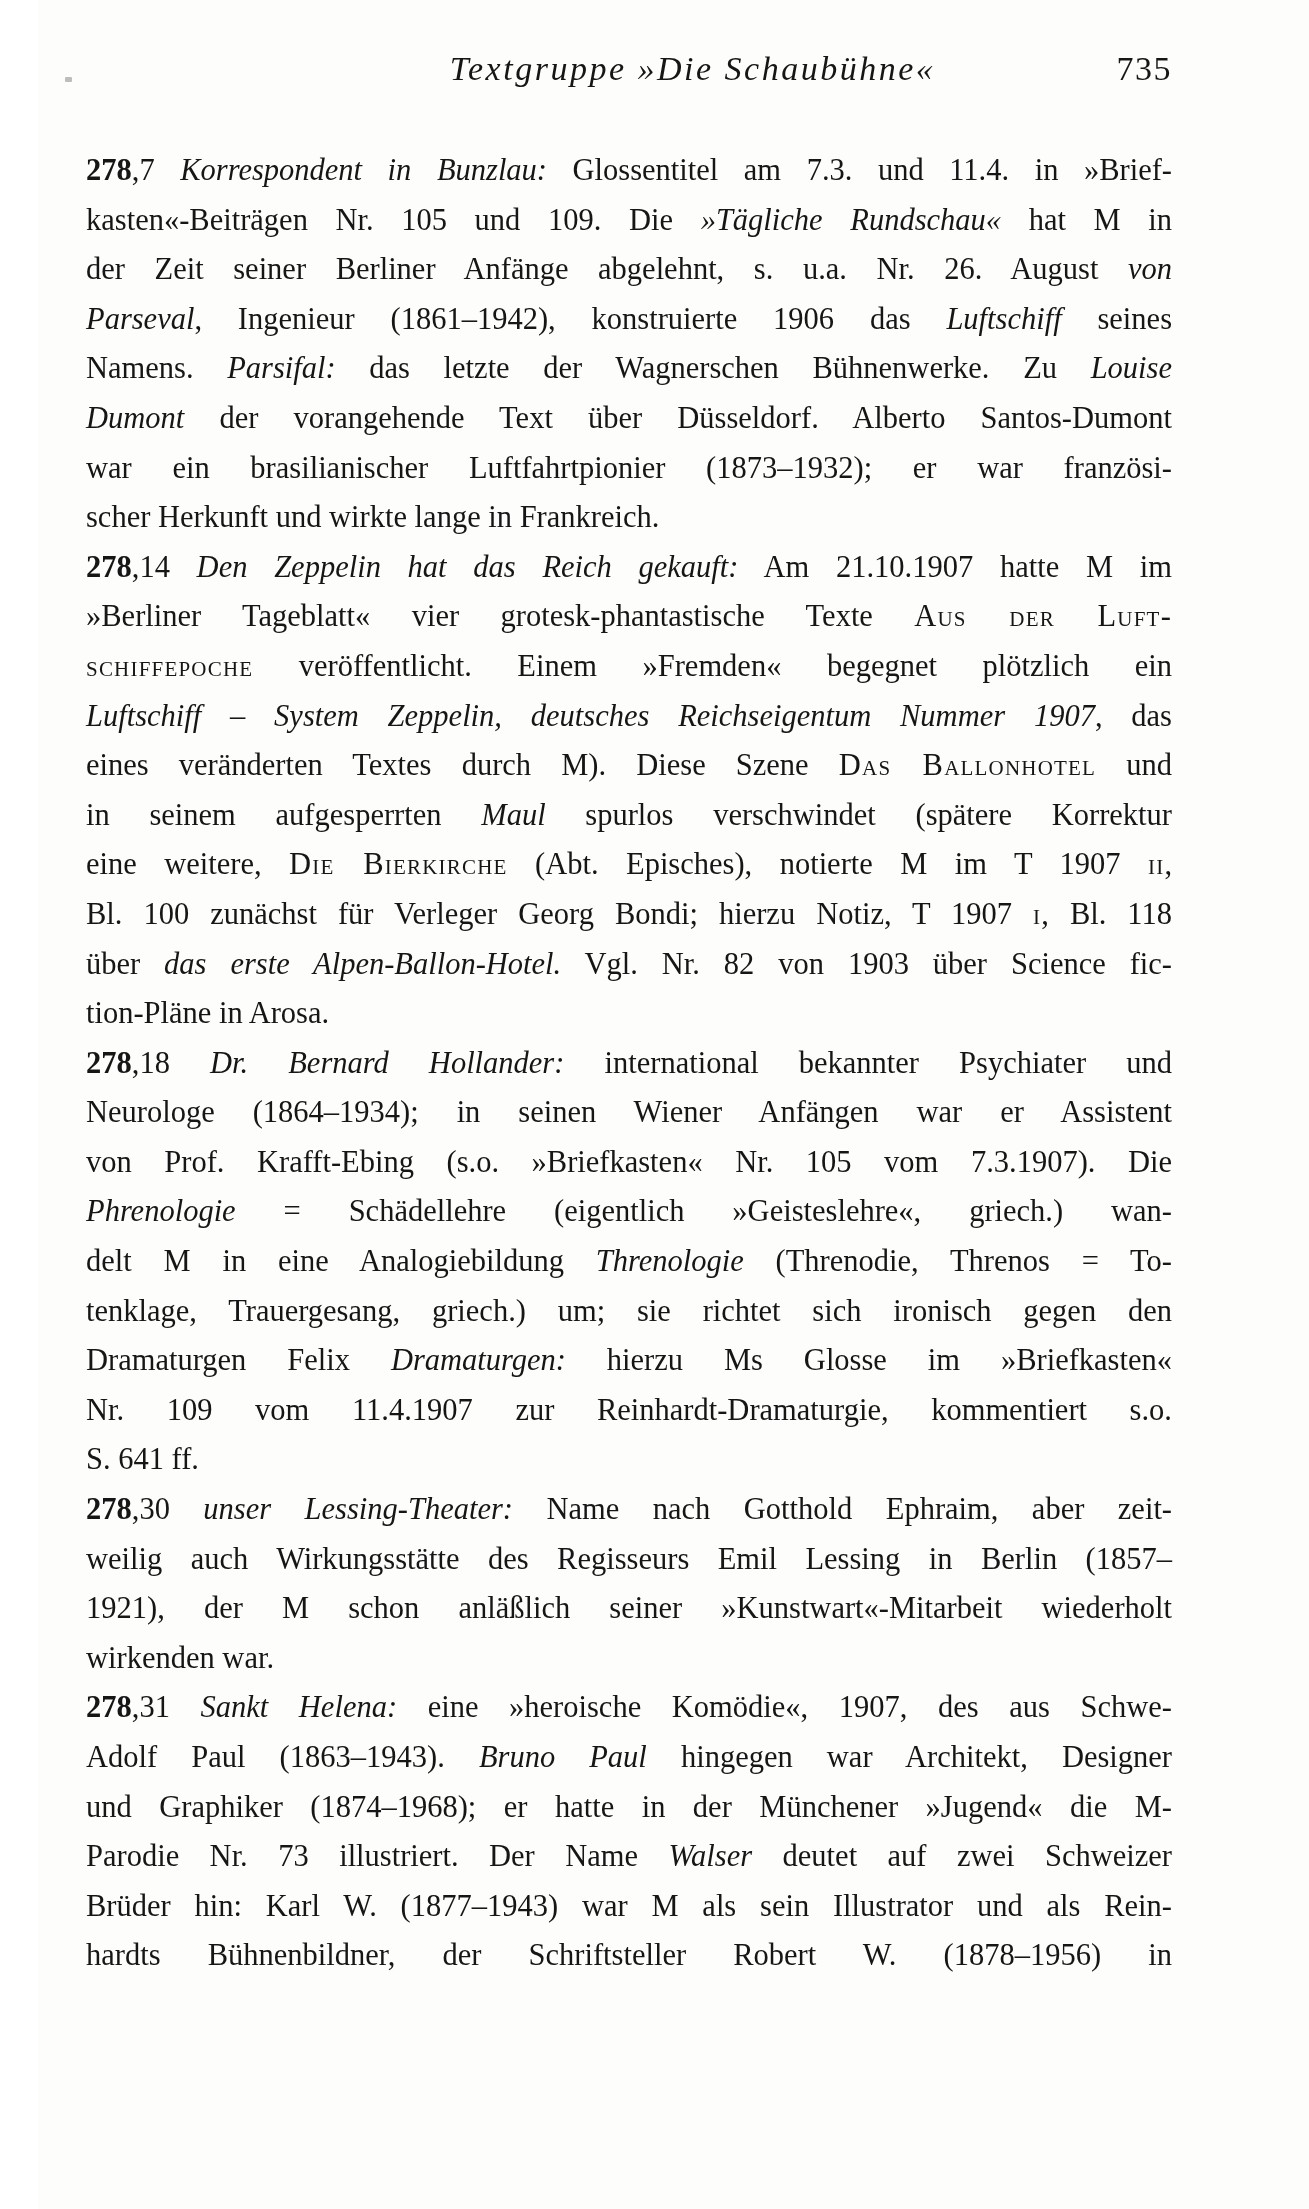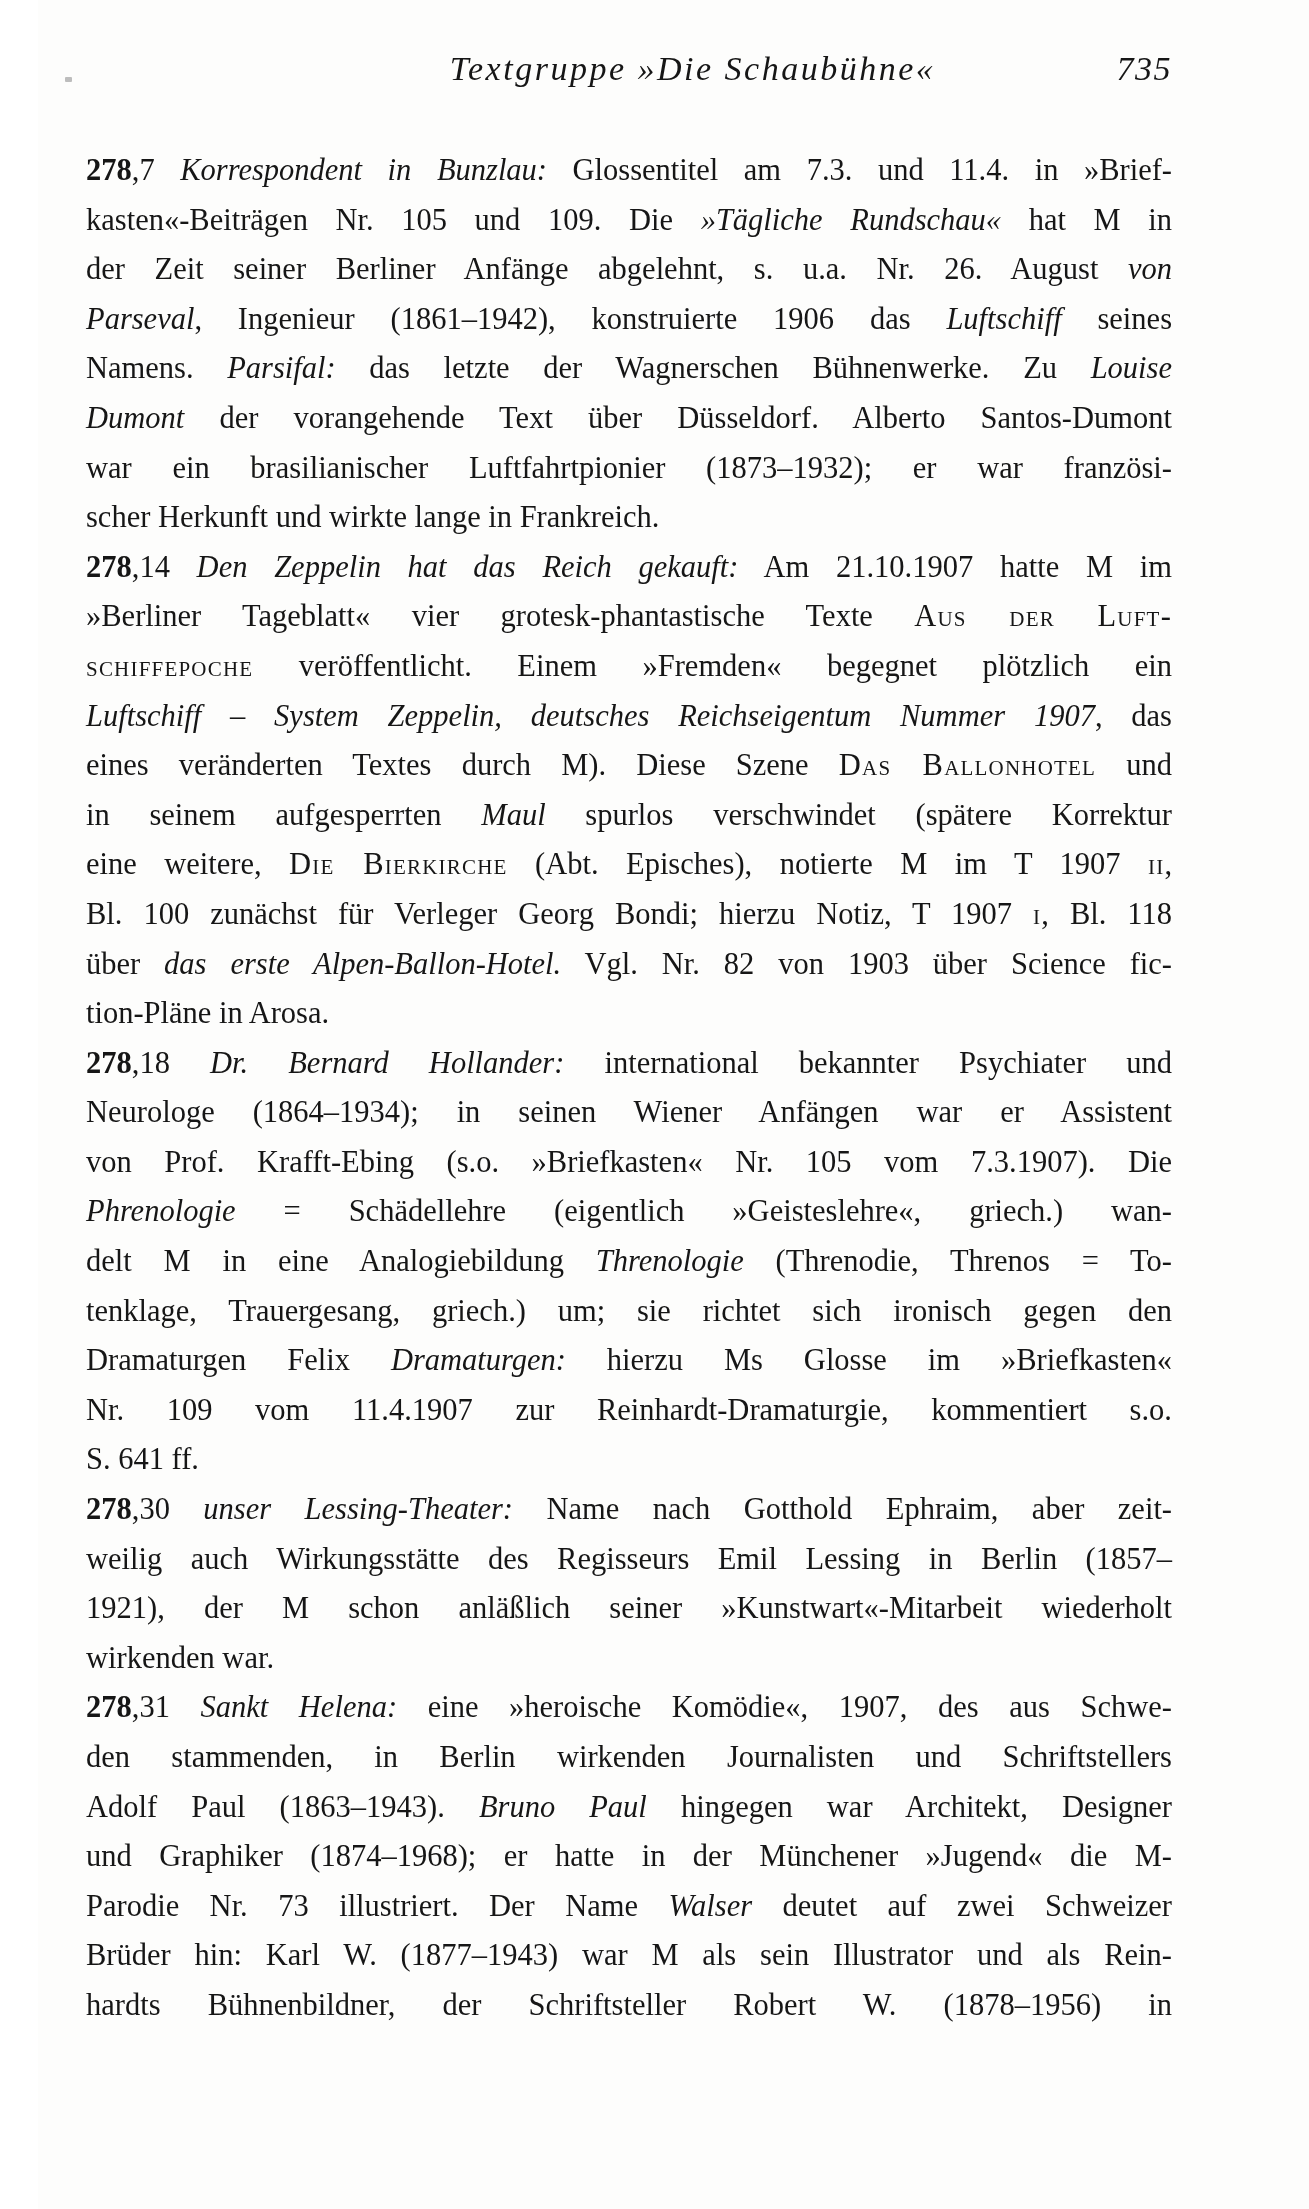--- a/index.html
+++ b/index.html
@@ -19,21 +19,20 @@
     text-align: center;
     font-style: italic;
     font-size: 34px;
     letter-spacing: 2.5px;
   }
   .head-page {
     position: absolute; top: 0; left: 48px; width: 1086px;
     text-align: right;
     font-size: 34px;
     letter-spacing: 1.5px;
-    font-style: italic;
   }
   .textblock {
     position: absolute;
     left: 48px;
     top: 146px;
     width: 1086px;
   }
   .paragraph { margin: 0; }
   .line {
     font-size: 30.5px;
@@ -99,21 +98,20 @@
         <div class="line lastline"><span class="s-r">S. 641 ff.</span></div>
       </div>
       <div class="paragraph">
         <div class="line"><span class="s-b">278</span><span class="s-r">,30 </span><span class="s-i">unser Lessing-Theater:</span><span class="s-r"> Name nach Gotthold Ephraim, aber zeit-</span></div>
         <div class="line"><span class="s-r">weilig auch Wirkungsstätte des Regisseurs Emil Lessing in Berlin (1857–</span></div>
         <div class="line"><span class="s-r">1921), der M schon anläßlich seiner »Kunstwart«-Mitarbeit wiederholt</span></div>
         <div class="line lastline"><span class="s-r">wirkenden war.</span></div>
       </div>
       <div class="paragraph">
         <div class="line"><span class="s-b">278</span><span class="s-r">,31 </span><span class="s-i">Sankt Helena:</span><span class="s-r"> eine »heroische Komödie«, 1907, des aus Schwe-</span></div>
-        <div class="line"><span class="s-r">den stammenden, in Berlin wirkenden Journalisten und Schriftstellers</span></div>
         <div class="line"><span class="s-r">Adolf Paul (1863–1943). </span><span class="s-i">Bruno Paul</span><span class="s-r"> hingegen war Architekt, Designer</span></div>
         <div class="line"><span class="s-r">und Graphiker (1874–1968); er hatte in der Münchener »Jugend« die M-</span></div>
         <div class="line"><span class="s-r">Parodie Nr. 73 illustriert. Der Name </span><span class="s-i">Walser</span><span class="s-r"> deutet auf zwei Schweizer</span></div>
         <div class="line"><span class="s-r">Brüder hin: Karl W. (1877–1943) war M als sein Illustrator und als Rein-</span></div>
         <div class="line"><span class="s-r">hardts Bühnenbildner, der Schriftsteller Robert W. (1878–1956) in</span></div>
       </div>
     </div>
 </div>
 
 </body></html>

